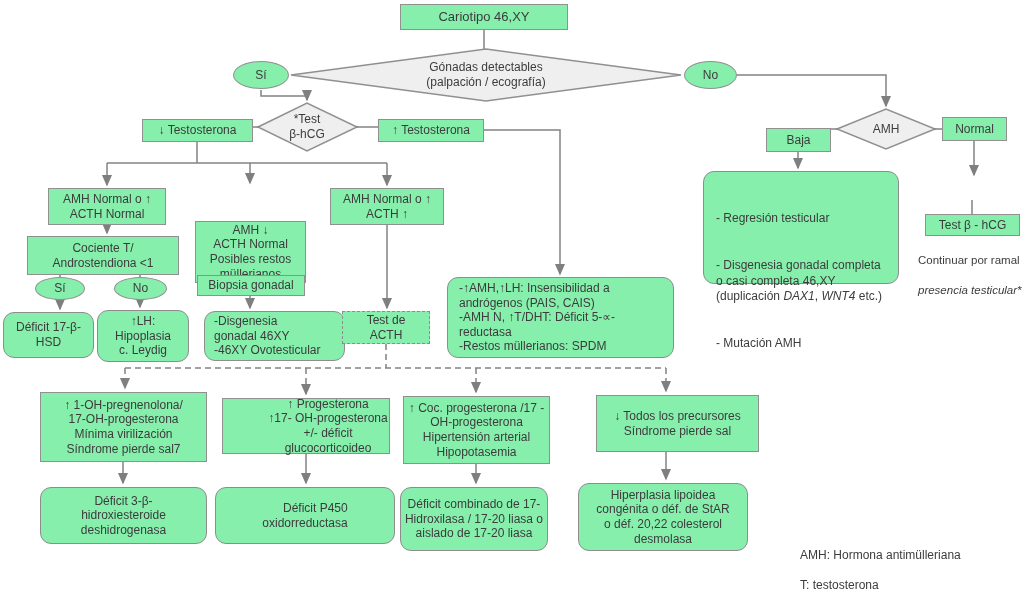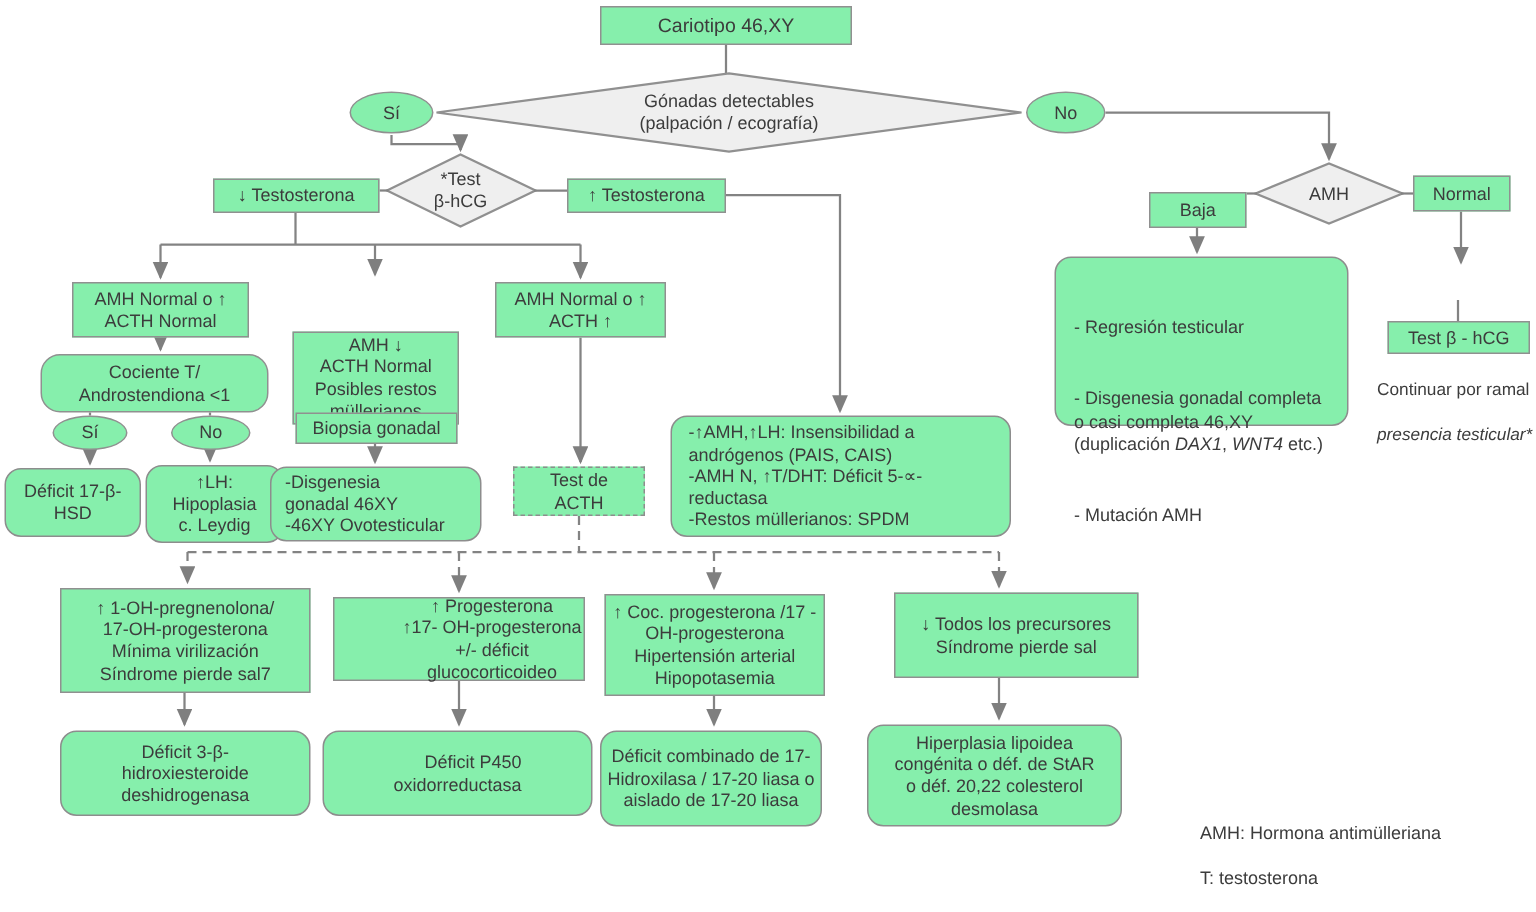--- a/index.html
+++ b/index.html
@@ -110,32 +110,32 @@
 
   <div class="node" style="left:48px;top:188px;width:118px;height:37px;">AMH Normal o ↑
 ACTH Normal</div>
   <div class="node" style="left:195px;top:186px;width:111px;height:62px;margin-top:35px;">AMH ↓
 ACTH Normal
 Posibles restos
 müllerianos</div>
   <div class="node" style="left:330px;top:188px;width:114px;height:37px;">AMH Normal o ↑
 ACTH ↑</div>
 
-  <div class="node" style="left:27px;top:236px;width:152px;height:39px;border-radius:13px;">Cociente T/
+  <div class="node" style="left:27px;top:236px;width:152px;height:39px;">Cociente T/
 Androstendiona &lt;1</div>
   <div class="node oval" style="left:35px;top:277px;width:50px;height:23px;">Sí</div>
   <div class="node oval" style="left:114px;top:277px;width:53px;height:23px;">No</div>
   <div class="node rounded" style="left:3px;top:312px;width:91px;height:46px;">Déficit 17-β-
 HSD</div>
   <div class="node rounded" style="left:97px;top:310px;width:92px;height:52px;">↑LH:
 Hipoplasia
 c. Leydig</div>
 
   <div class="node" style="left:197px;top:275px;width:108px;height:21px;">Biopsia gonadal</div>
-  <div class="node rounded tl" style="left:180px;top:311px;width:141px;height:50px;">-Disgenesia
+  <div class="node rounded tl" style="left:204px;top:311px;width:141px;height:50px;">-Disgenesia
 gonadal 46XY
 -46XY Ovotesticular</div>
   <div class="node dashedbox" style="left:342px;top:311px;width:88px;height:33px;">Test de
 ACTH</div>
   <div class="node rounded tl" style="left:447px;top:277px;width:227px;height:81px;padding-left:11px;">-↑AMH,↑LH: Insensibilidad a
 andrógenos (PAIS, CAIS)
 -AMH N, ↑T/DHT: Déficit 5-∝-
 reductasa
 -Restos müllerianos: SPDM</div>
 

